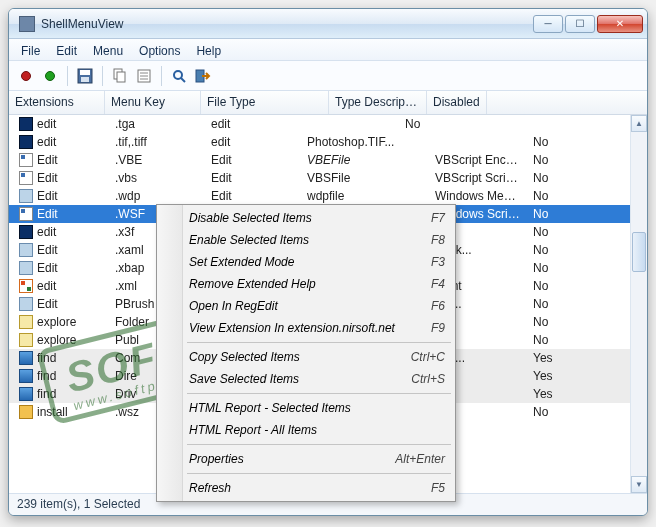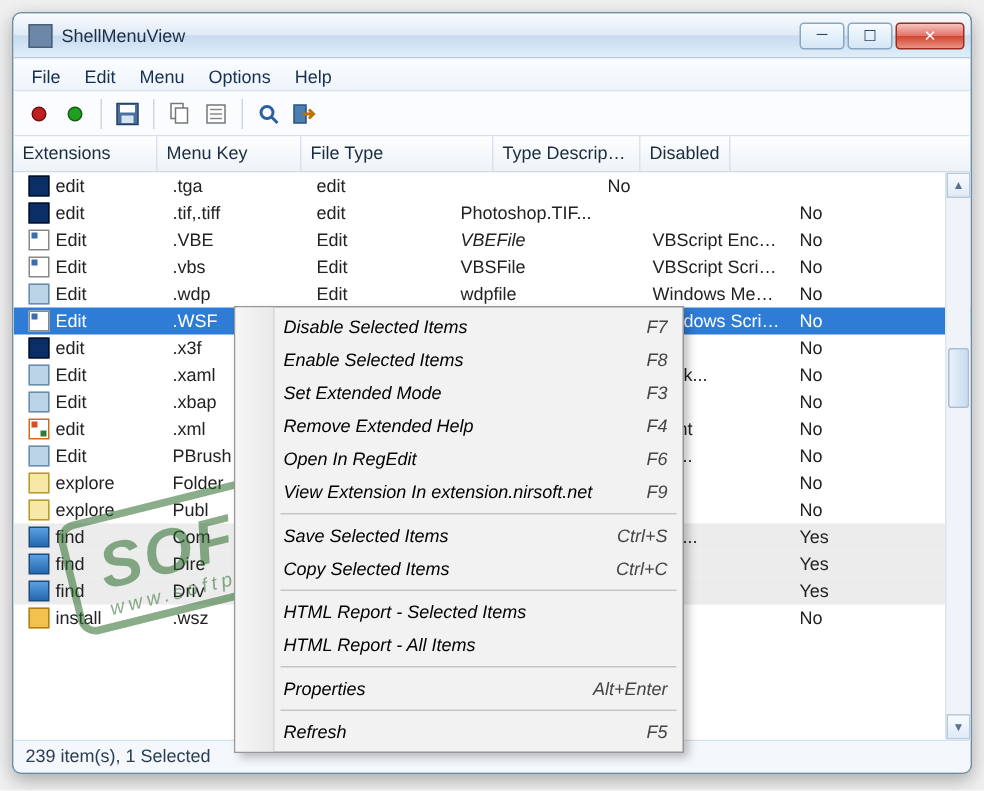--- a/index.html
+++ b/index.html
@@ -353,27 +353,27 @@
     <div class="mitem">
       <span class="mlabel">Open In RegEdit</span>
       <span class="macc">F6</span>
     </div>
     <div class="mitem">
       <span class="mlabel">View Extension In extension.nirsoft.net</span>
       <span class="macc">F9</span>
     </div>
     <div class="msep"></div>
     <div class="mitem">
+      <span class="mlabel">Copy Selected Items</span>
+      <span class="macc">Ctrl+C</span>
+    </div>
+    <div class="mitem">
       <span class="mlabel">Save Selected Items</span>
       <span class="macc">Ctrl+S</span>
     </div>
-    <div class="mitem">
-      <span class="mlabel">Copy Selected Items</span>
-      <span class="macc">Ctrl+C</span>
-    </div>
     <div class="msep"></div>
     <div class="mitem">
       <span class="mlabel">HTML Report - Selected Items</span>
       <span class="macc"></span>
     </div>
     <div class="mitem">
       <span class="mlabel">HTML Report - All Items</span>
       <span class="macc"></span>
     </div>
     <div class="msep"></div>

